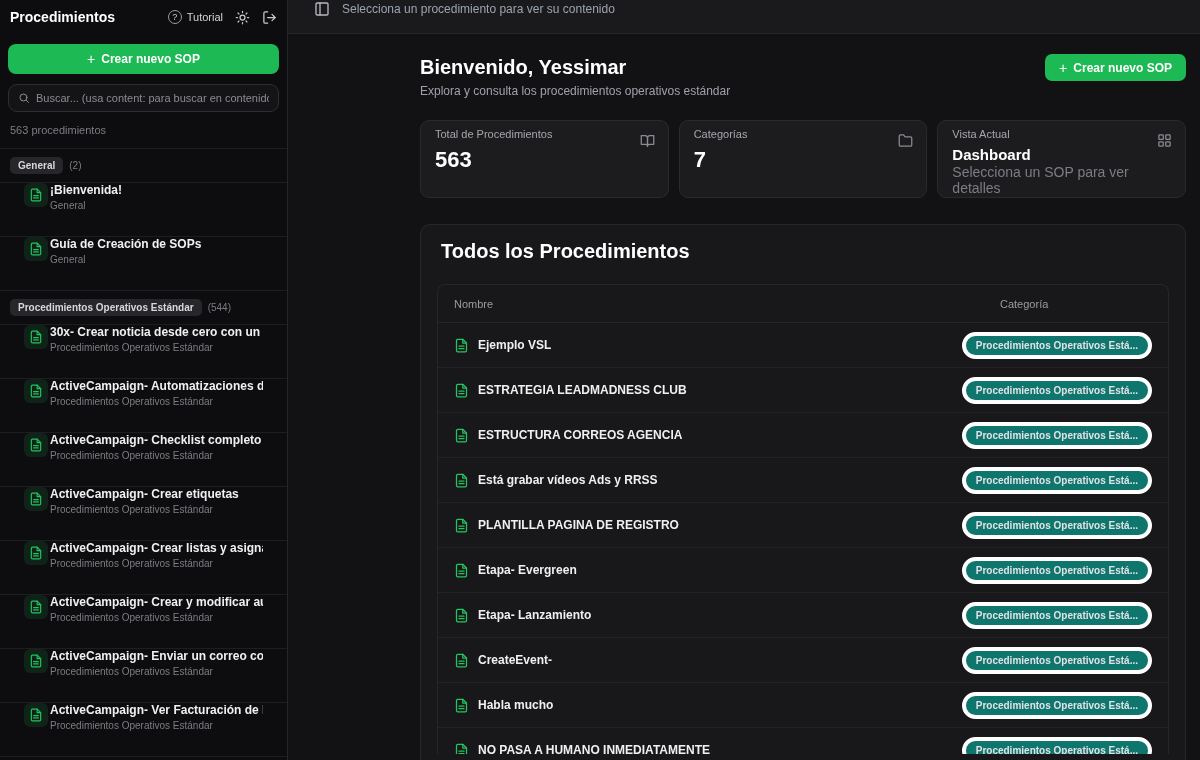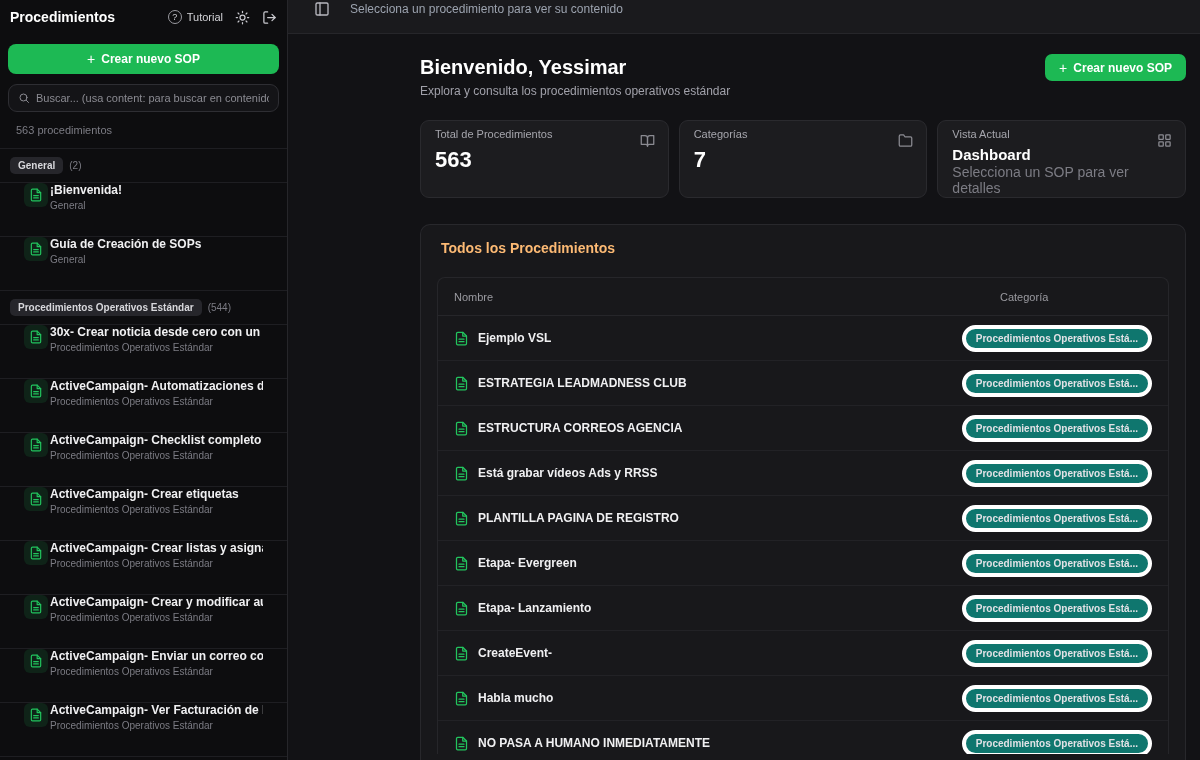--- a/index.html
+++ b/index.html
@@ -59,21 +59,21 @@
     margin-top:10px;height:28px;
     border:1px solid #2e2e33;border-radius:9px;background:#141417;
     display:flex;align-items:center;gap:6px;padding:0 9px;
   }
   .search-box svg{width:12px;height:12px;color:#8b8b92;flex:0 0 12px;}
   .search-box input{
     flex:1;background:transparent;border:none;outline:none;
     color:#e4e4e7;font-family:"Liberation Sans",sans-serif;font-size:11px;min-width:0;
   }
   .search-box input::placeholder{color:#8b8b92;}
-  .sb-count{padding:12px 10px;font-size:11px;color:var(--text-muted);margin-left:6px;}
+  .sb-count{padding:12px 10px;font-size:11px;color:var(--text-muted);}
 
   .sb-list{flex:1;overflow:hidden;border-top:1px solid var(--border-soft);}
   .sb-group-header{
     display:flex;align-items:center;gap:6px;
     padding:8px 10px;border-bottom:1px solid var(--border-soft);
   }
   .badge{
     background:#26262b;color:#d8d8dc;font-size:10px;font-weight:600;
     padding:3px 8px;border-radius:5px;white-space:nowrap;
   }
@@ -97,21 +97,21 @@
   .sb-item-sub{
     margin-top:3px;font-size:10px;color:var(--text-muted);
     white-space:nowrap;overflow:hidden;
   }
 
   
   .main{flex:1;display:flex;flex-direction:column;min-width:0;height:100%;}
   .topbar{
     height:34px;flex:0 0 34px;background:var(--bg-topbar);
     border-bottom:1px solid var(--border);
-    display:flex;align-items:center;gap:20px;padding:0 14px 16px 26px;
+    display:flex;align-items:center;gap:12px;padding:0 14px 16px 26px;
   }
   .panel-icon{width:16px;height:16px;color:#b8b8bf;cursor:pointer;}
   .panel-icon svg{width:16px;height:16px;}
   .topbar-msg{font-size:12px;color:#9ca3af;}
 
   .content{
     flex:1;min-height:0;overflow:hidden;
     padding:20px 14px 0 132px;
     display:flex;flex-direction:column;
   }
@@ -136,21 +136,21 @@
   .table-card{
     flex:1;min-height:0;
     background:#18181b;border:1px solid #28282c;border-radius:10px 10px 0 0;
     border-bottom:none;
     display:flex;flex-direction:column;overflow:hidden;
   }
   .table-card-header{
     flex:0 0 auto;display:flex;align-items:center;justify-content:space-between;
     padding:15px 20px;
   }
-  .table-title{font-size:14px;font-weight:700;color:#fdba74;}
+  .table-title{font-size:20px;font-weight:700;color:#ffffff;}
   .table-search{width:178px;margin-top:0;background:#121215;}
   .table-inner{
     margin:6px 16px;flex:1;min-height:0;
     border:1px solid var(--border);border-radius:8px 8px 0 0;border-bottom:none;
     overflow:hidden;
   }
   .thead{
     height:38px;display:flex;align-items:center;justify-content:space-between;
     padding:0 16px;border-bottom:1px solid var(--border);
     font-size:11px;color:#9a9aa0;

